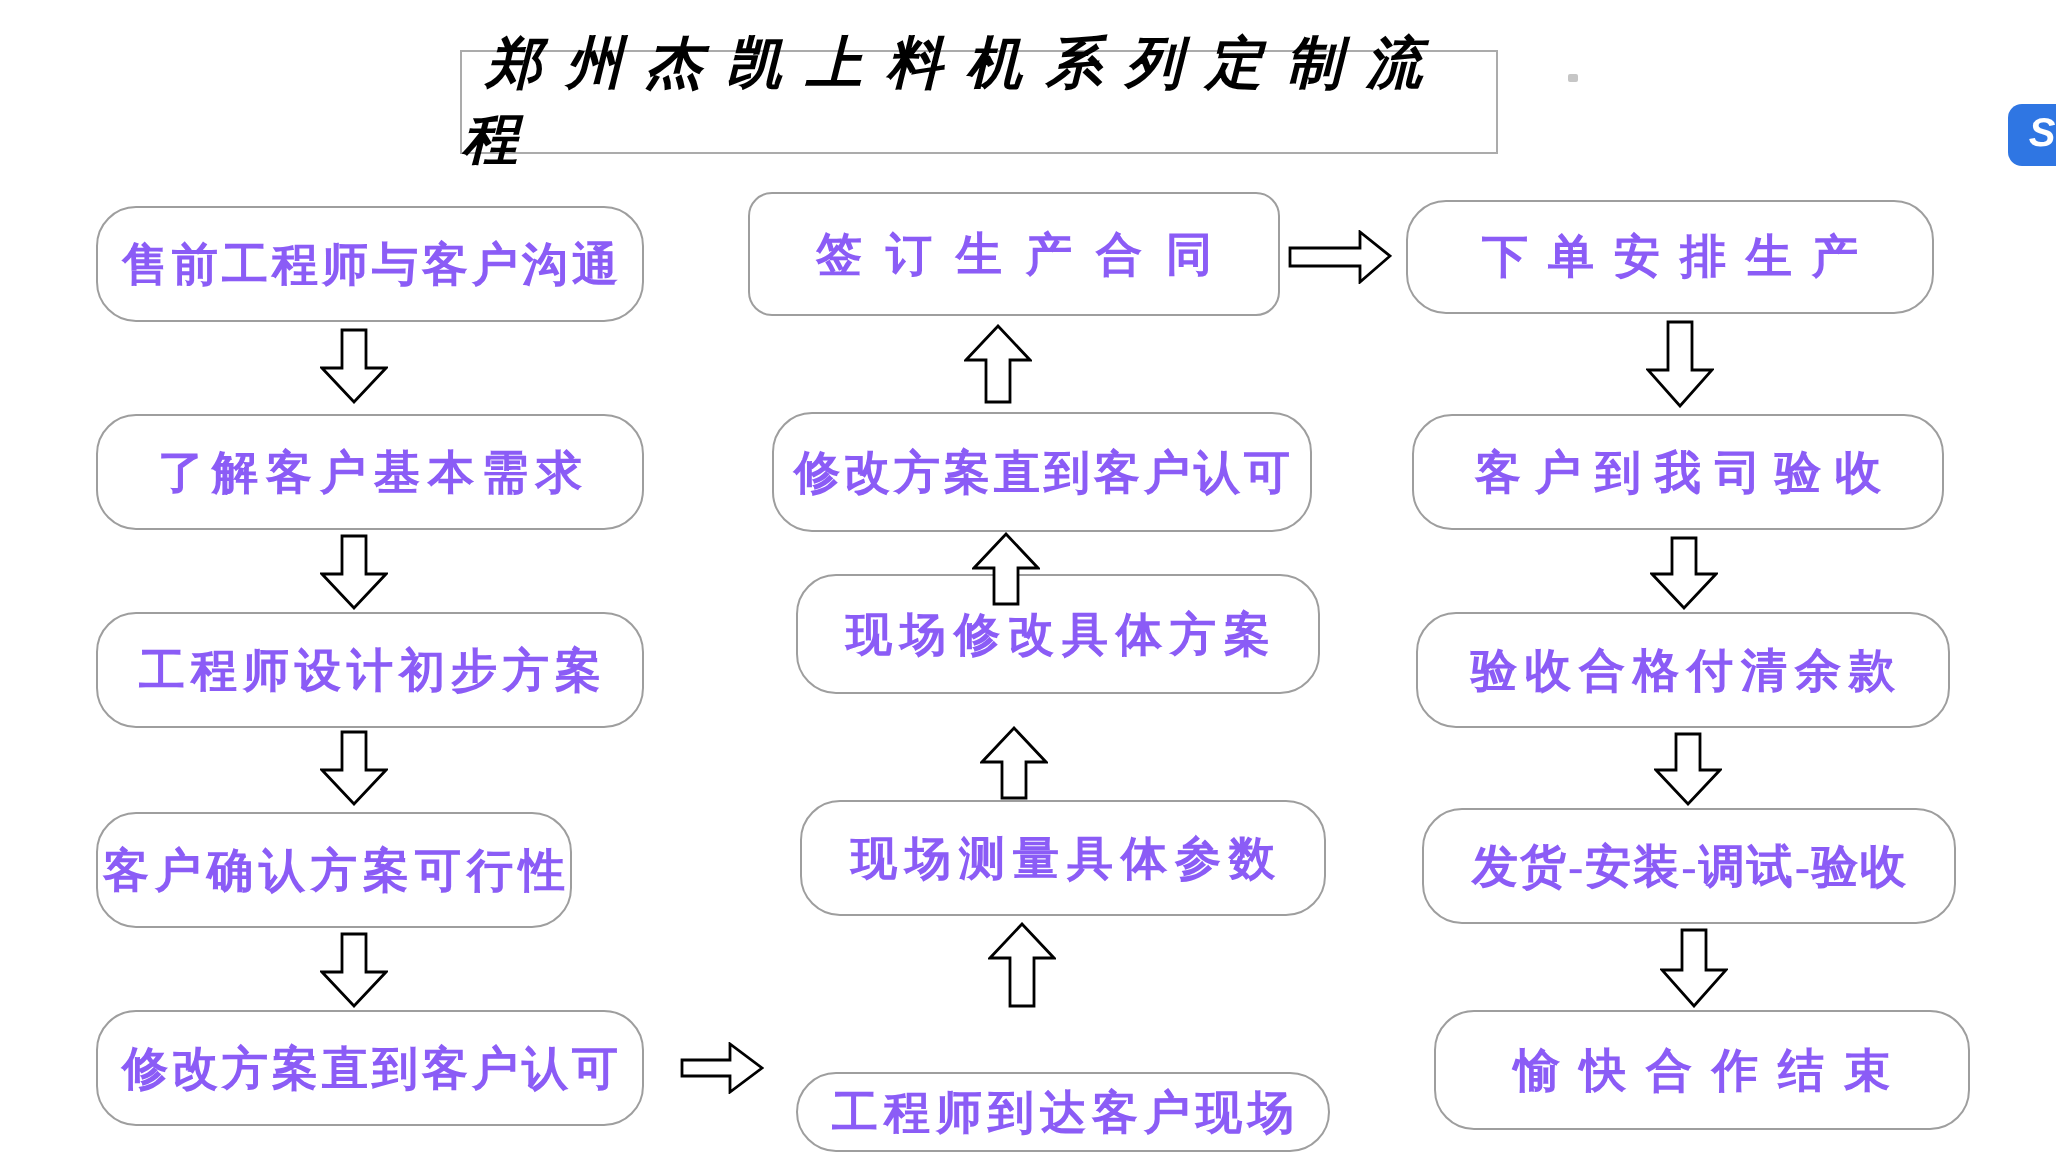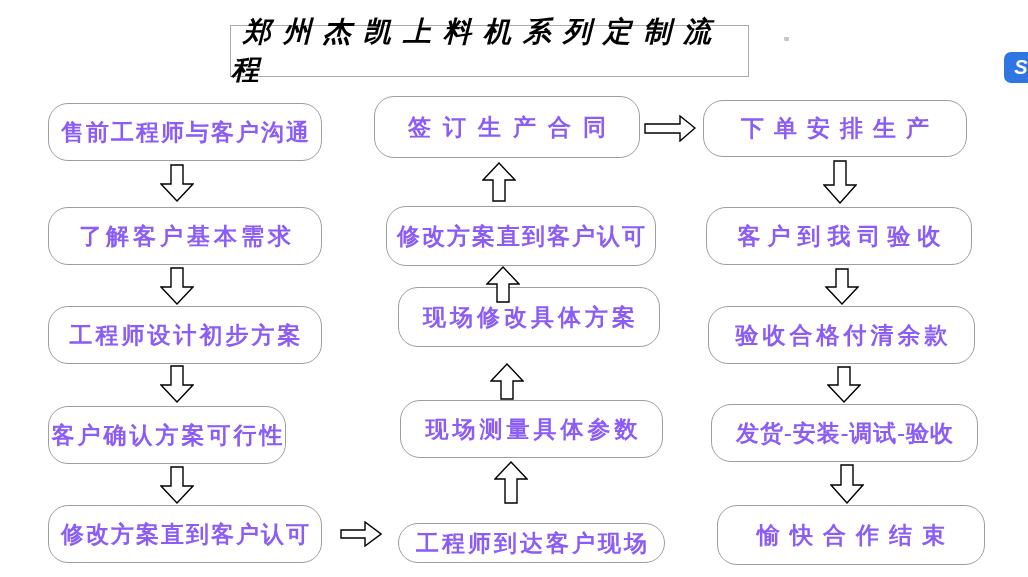--- a/index.html
+++ b/index.html
@@ -50,25 +50,25 @@
     <span class="title-text">郑州杰凯上料机系列定制流程</span>
   </div>
   <div class="speck"></div>
 
   <div class="node sp2" style="left:48px;top:103px;width:274px;height:58px;">售前工程师与客户沟通</div>
   <div class="node sp4" style="left:48px;top:207px;width:274px;height:58px;">了解客户基本需求</div>
   <div class="node sp3" style="left:48px;top:306px;width:274px;height:58px;">工程师设计初步方案</div>
   <div class="node sp3" style="left:48px;top:406px;width:238px;height:58px;">客户确认方案可行性</div>
   <div class="node sp2" style="left:48px;top:505px;width:274px;height:58px;">修改方案直到客户认可</div>
 
-  <div class="node sp12" style="left:374px;top:96px;width:266px;height:62px;">签订生产合同</div>
+  <div class="node sp12" style="left:374px;top:96px;width:266px;height:62px;border-radius:12px;">签订生产合同</div>
   <div class="node sp2" style="left:386px;top:206px;width:270px;height:60px;">修改方案直到客户认可</div>
   <div class="node sp4" style="left:398px;top:287px;width:262px;height:60px;">现场修改具体方案</div>
   <div class="node sp4" style="left:400px;top:400px;width:263px;height:58px;">现场测量具体参数</div>
-  <div class="node sp3" style="left:398px;top:479px;width:267px;height:40px;margin-top:44px;">工程师到达客户现场</div>
+  <div class="node sp3" style="left:398px;top:492px;width:267px;height:40px;margin-top:44px;">工程师到达客户现场</div>
 
   <div class="node sp10" style="left:703px;top:100px;width:264px;height:57px;">下单安排生产</div>
   <div class="node sp7" style="left:706px;top:207px;width:266px;height:58px;">客户到我司验收</div>
   <div class="node sp4" style="left:708px;top:306px;width:267px;height:58px;">验收合格付清余款</div>
   <div class="node sp10" style="left:717px;top:505px;width:268px;height:60px;">愉快合作结束</div>
   <div class="node sp1" style="left:711px;top:404px;width:267px;height:58px;">发货-安装-调试-验收</div>
 
   <div class="arrow" style="left:160px;top:164px;">
     <svg width="34" height="38" viewBox="0 0 34 38">
         <polygon points="11,1 23,1 23,20 33,20 17,37 1,20 11,20" fill="#fff" stroke="#000" stroke-width="1.4"></polygon>

